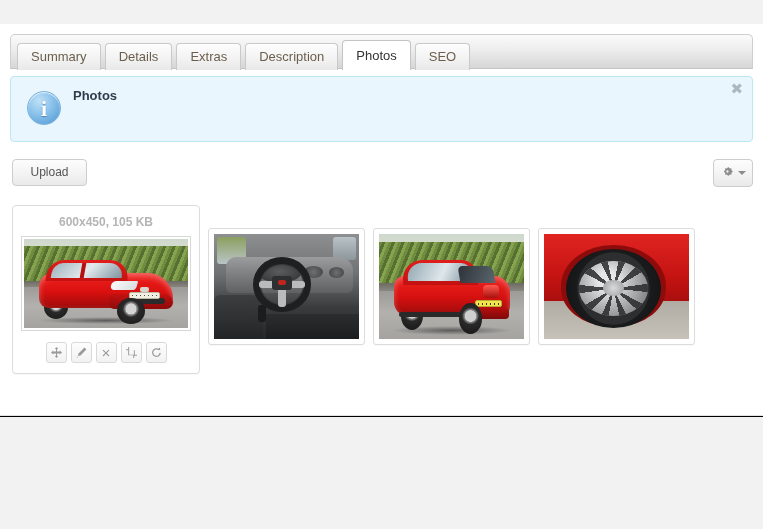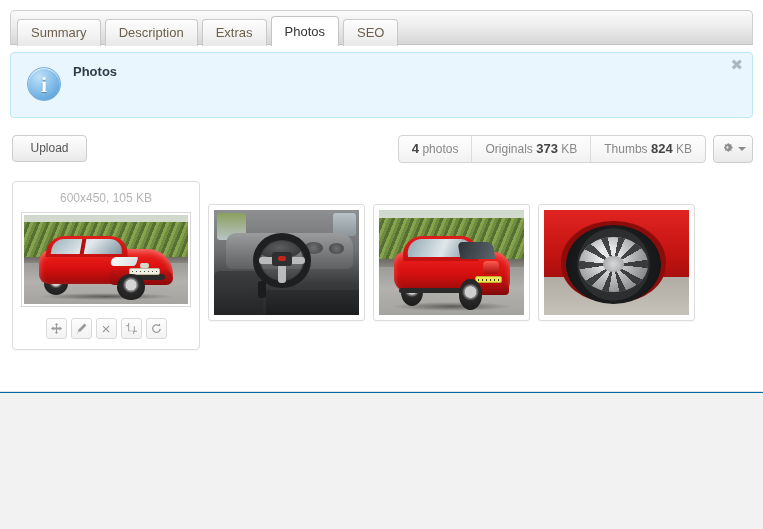--- a/index.html
+++ b/index.html
@@ -8,21 +8,22 @@
     width: 763px; height: 529px;
     background: #f2f2f2;
     font-family: "Liberation Sans", sans-serif;
     font-size: 13px;
     color: #333;
     overflow: hidden;
   }
   #page {
     position: relative;
     width: 763px; height: 393px;
-    background: #0369a1;
+    background: #000000;
+    margin-top: 24px;
   }
   #white-area {
     position: absolute;
     left: 0; top: 0;
     width: 763px; height: 392px;
     background: #ffffff;
     border-bottom: 1px solid #e2e2e2;
   }
 
   
@@ -193,20 +194,21 @@
     padding: 8px 8px 0 8px;
     margin-right: 8px;
     box-shadow: 0 1px 1px rgba(0,0,0,.03);
   }
   .card-label {
     text-align: center;
     font-size: 12px;
     color: #b5b5b5;
     height: 18px;
     line-height: 16px;
+    font-weight: bold;
   }
   .photo-frame {
     width: 170px; height: 95px;
     margin: 4px auto 0 auto;
     border: 1px solid #d8d8d8;
     background: #fff;
     padding: 2px;
   }
   .thumb-card {
     border: 1px solid #dcdcdc;
@@ -432,55 +434,40 @@
 </style>
 </head>
 <body>
 
 <div id="page">
   <div id="white-area"></div>
 
   <div class="tabbar">
     <div class="tabs">
       <div class="tab">Summary</div>
+      <div class="tab">Details</div>
+      <div class="tab">Extras</div>
       <div class="tab">Description</div>
-      <div class="tab">Extras</div>
       <div class="tab active">Photos</div>
       <div class="tab">SEO</div>
     </div>
   </div>
 
   <div class="alert">
     <div class="alert-icon">
       <div class="glyph">i</div>
     </div>
     <div class="alert-body">
       <div class="alert-title">Photos</div>
     </div>
     <div class="alert-close">✖</div>
   </div>
 
   <div class="btn upload-btn">Upload</div>
 
-  <div class="stats">
-    <div class="stat">
-      <b>4</b>
-      <span>photos</span>
-    </div>
-    <div class="stat">
-      <span>Originals</span>
-      <b>373</b>
-      <span>KB</span>
-    </div>
-    <div class="stat">
-      <span>Thumbs</span>
-      <b>824</b>
-      <span>KB</span>
-    </div>
-  </div>
 
   <div class="btn gear-btn">
     <span>
       <svg width="13" height="13" viewBox="0 0 16 16">
         <path fill="#8c8c8c" d="M8 5.2A2.8 2.8 0 1 0 8 10.8 2.8 2.8 0 0 0 8 5.2zm0 4.2a1.4 1.4 0 1 1 0-2.8 1.4 1.4 0 0 1 0 2.8z"></path>
         <path fill="#8c8c8c" d="M14 8c0-.4 0-.8-.1-1.1l1.3-1-1.4-2.4-1.6.6a5.6 5.6 0 0 0-1.9-1.1L10 1.2H7.2L6.9 3a5.6 5.6 0 0 0-1.9 1.1l-1.6-.6L2 5.9l1.3 1A6.4 6.4 0 0 0 3.2 8c0 .4 0 .8.1 1.1l-1.3 1 1.4 2.4 1.6-.6c.5.5 1.2.9 1.9 1.1l.3 1.8H10l.3-1.8c.7-.2 1.4-.6 1.9-1.1l1.6.6 1.4-2.4-1.3-1c.1-.3.1-.7.1-1.1z" opacity="0"></path>
         <path fill="#8c8c8c" d="M13.2 9.1l1.1-.6a6.6 6.6 0 0 0 0-1l-1.1-.6c-.1-.4-.3-.8-.5-1.1l.4-1.2c-.2-.3-.5-.5-.7-.7l-1.2.4c-.3-.2-.7-.4-1.1-.5l-.6-1.1a6.6 6.6 0 0 0-1 0l-.6 1.1c-.4.1-.8.3-1.1.5l-1.2-.4c-.3.2-.5.5-.7.7l.4 1.2c-.2.3-.4.7-.5 1.1l-1.1.6a6.6 6.6 0 0 0 0 1l1.1.6c.1.4.3.8.5 1.1l-.4 1.2c.2.3.5.5.7.7l1.2-.4c.3.2.7.4 1.1.5l.6 1.1a6.6 6.6 0 0 0 1 0l.6-1.1c.4-.1.8-.3 1.1-.5l1.2.4c.3-.2.5-.5.7-.7l-.4-1.2c.2-.3.4-.7.5-1.1zM8 10.3A2.3 2.3 0 1 1 8 5.7a2.3 2.3 0 0 1 0 4.6z"></path>
       </svg>
     </span>
     <span class="caret"></span>

